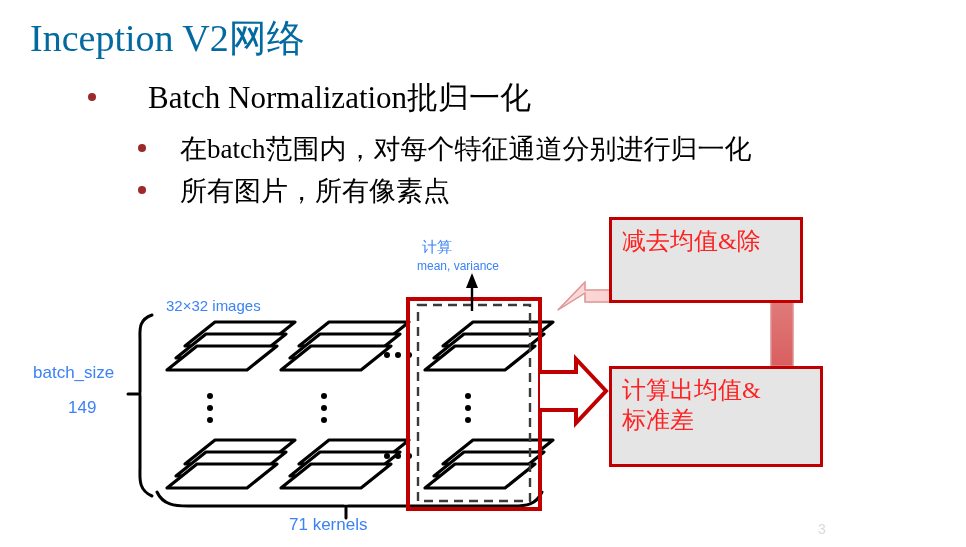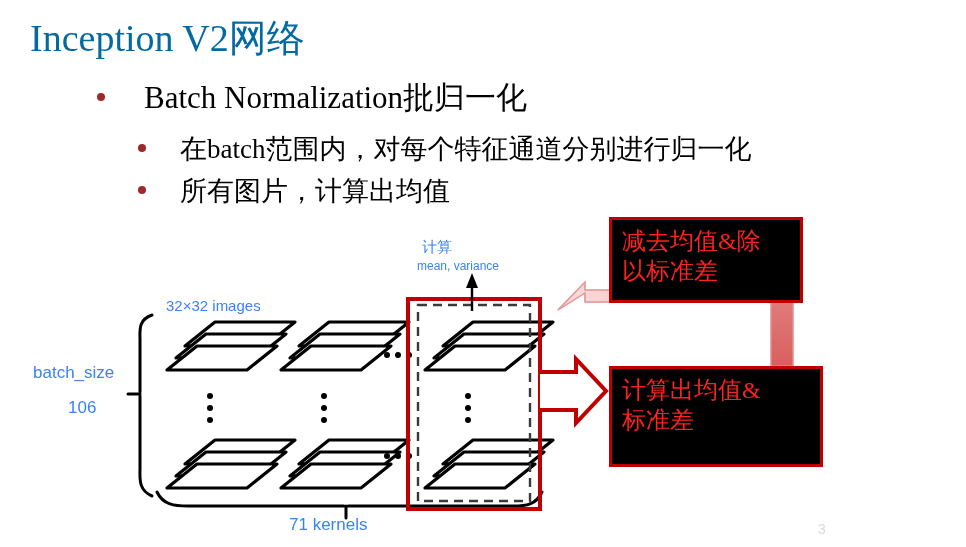--- a/index.html
+++ b/index.html
@@ -31,21 +31,21 @@
     display: flex;
     align-items: baseline;
     white-space: nowrap;
   }
   .bullet-dot {
     display: inline-block;
     border-radius: 50%;
     background: #9c2a2a;
     flex: none;
   }
-  .lvl1 { left: 97px; top: 78px; font-size: 31px; line-height: 40px; }
+  .lvl1 { left: 88px; top: 78px; font-size: 31px; line-height: 40px; gap: 13px; }
   .lvl1 .bullet-dot { width: 8px; height: 8px; margin-right: 39px; transform: translateY(-7px); }
   .lvl2 { font-size: 27px; line-height: 36px; }
   .lvl2 .bullet-dot { width: 8px; height: 8px; margin-right: 34px; transform: translateY(-6px); }
   #bullet-2 { left: 138px; top: 131px; }
   #bullet-3 { left: 138px; top: 173px; }
 
   
   #diagram {
     position: absolute;
     left: 0; top: 0;
@@ -66,21 +66,21 @@
   #label-compute-cn { left: 422px; top: 238px; font-size: 15px; font-family: "Liberation Serif","DejaVu Serif",serif; }
   #label-compute-en { left: 417px; top: 259px; font-size: 12px; }
   #label-batch-size { left: 33px; top: 363px; font-size: 17px; }
   #label-batch-num  { left: 68px; top: 398px; font-size: 17px; }
   #label-kernels    { left: 289px; top: 515px; font-size: 17px; }
 
   
   .red-box {
     position: absolute;
     border: 3px solid #c00000;
-    background: #000000;
+    background: #e5e5e5;
     box-sizing: border-box;
     font-family: "Liberation Serif", "DejaVu Serif", serif;
     color: #ff2020;
     font-size: 24px;
     line-height: 30px;
     padding: 6px 2px 4px 10px;
   }
   #red-box-top    { left: 609px; top: 217px; width: 194px; height: 86px; }
   #red-box-bottom { left: 609px; top: 366px; width: 214px; height: 101px; }
 
@@ -101,21 +101,21 @@
 <div class="bullet-row lvl1" id="bullet-1">
   <span class="bullet-dot"></span>
   <span>Batch Normalization批归一化</span>
 </div>
 <div class="bullet-row lvl2" id="bullet-2">
   <span class="bullet-dot"></span>
   <span>在batch范围内，对每个特征通道分别进行归一化</span>
 </div>
 <div class="bullet-row lvl2" id="bullet-3">
   <span class="bullet-dot"></span>
-  <span>所有图片，计算出均值</span>
+  <span>所有图片，所有像素点</span>
 </div>
 
 <div id="diagram">
 <svg width="966" height="547" viewBox="0 0 966 547" xmlns="http://www.w3.org/2000/svg">
   <defs>
 
     <g id="plate-stack">
 
       <polygon points="18,46 48,22 128,22 98,46" fill="#ffffff" stroke="#000000" stroke-width="3.2" stroke-linejoin="round"></polygon>
 
@@ -222,25 +222,24 @@
     <path d="M 771 302 L 771 366 L 793 366 L 793 302 Z" fill="url(#pinkGradV)" stroke="none"></path>
     <path d="M 558 310 L 585 293 L 585 302 L 771 302 L 771 366 L 793 366 L 793 290 L 585 290 L 585 282 Z" fill="none" stroke="#e09a9a" stroke-width="1.2"></path>
   </g>
 </svg>
 </div>
 
 <div class="diag-label" id="label-images">32×32 images</div>
 <div class="diag-label" id="label-compute-cn">计算</div>
 <div class="diag-label" id="label-compute-en">mean, variance</div>
 <div class="diag-label" id="label-batch-size">batch_size</div>
-<div class="diag-label" id="label-batch-num">106</div>
+<div class="diag-label" id="label-batch-num">149</div>
 <div class="diag-label" id="label-kernels">71 kernels</div>
 
 <div class="red-box" id="red-box-top">
   <div>减去均值&amp;除</div>
-  <div>以标准差</div>
 </div>
 <div class="red-box" id="red-box-bottom">
   <div>计算出均值&amp;</div>
   <div>标准差</div>
 </div>
 
 <div id="page-number">3</div>
 
 </body></html>

